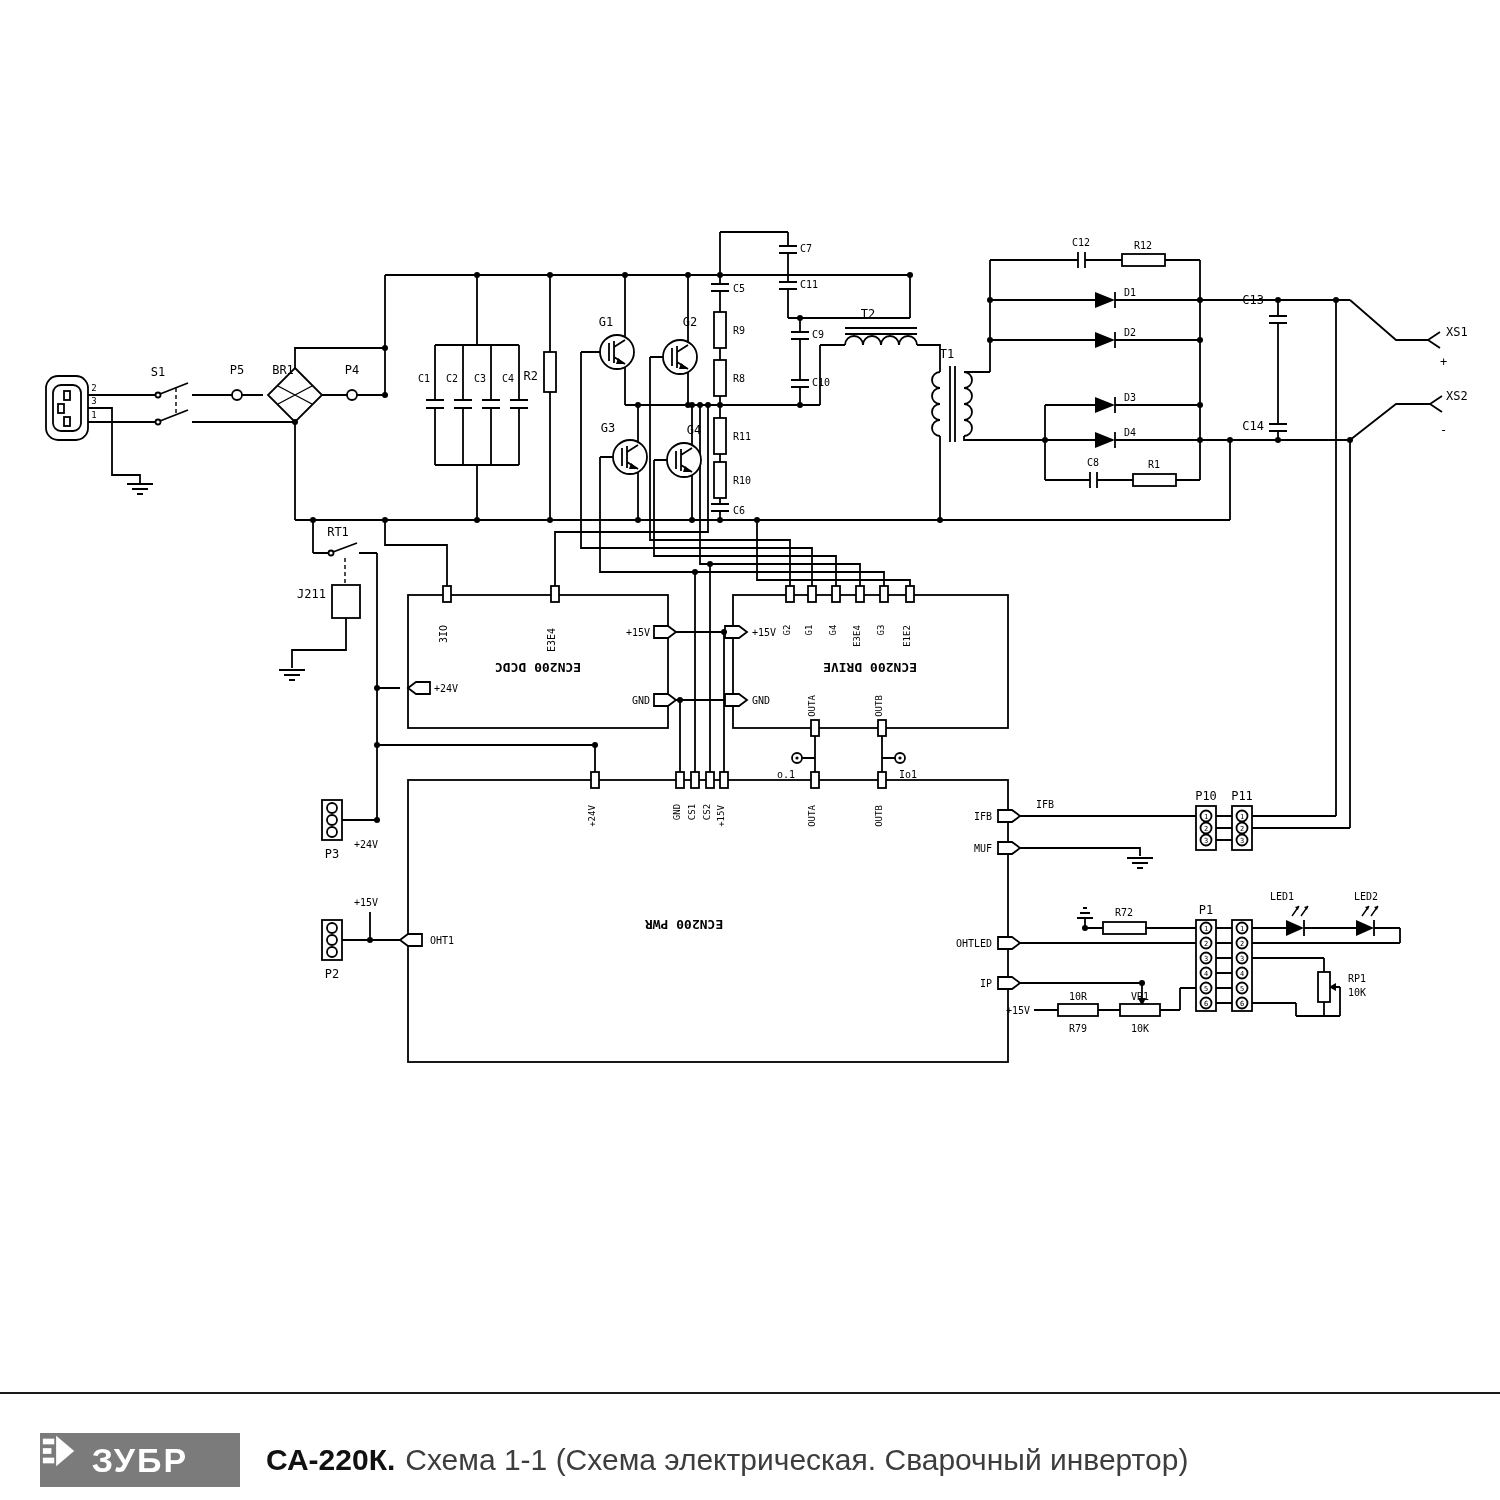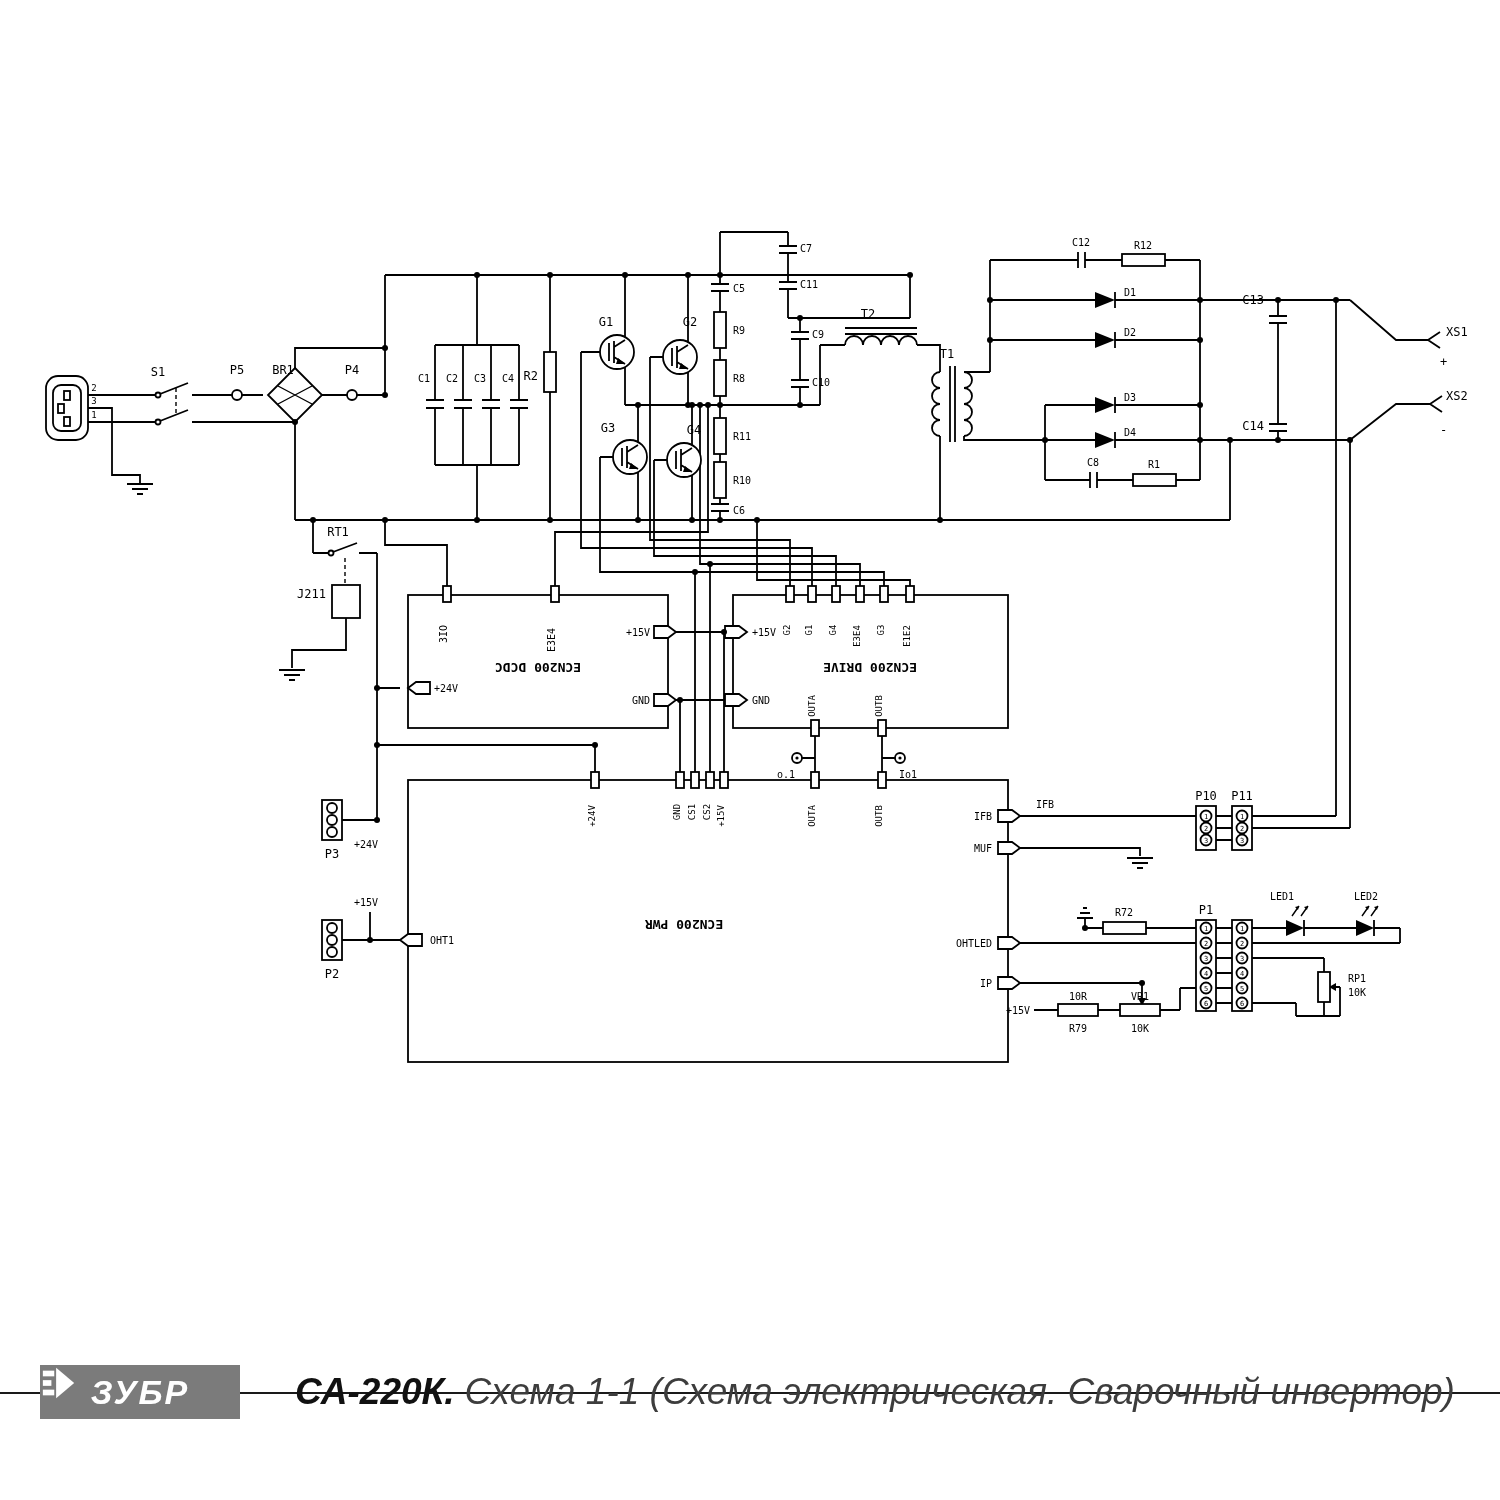--- a/index.html
+++ b/index.html
@@ -11,24 +11,24 @@
   .cmp{stroke:#000;stroke-width:1.8;fill:#fff;}
   .blk{fill:#000;stroke:none;}
   .dash{stroke:#000;stroke-width:1.4;fill:none;stroke-dasharray:4 3;}
   .t{font-family:"DejaVu Sans Mono",monospace;font-size:12px;fill:#000;stroke:none;}
   .ts{font-size:10px;}
   .tz{font-size:9px;}
   .tp{font-size:7px;}
   .tb{font-weight:bold;font-size:13px;}
   .dot{fill:#000;stroke:none;}
   .footer-rule{position:absolute;left:0;top:1392px;width:1500px;height:2px;background:#1a1a1a;}
-  .footer{position:absolute;left:40px;top:1364px;width:1420px;height:56px;display:flex;align-items:center;gap:26px;font-style:italic;}
+  .footer{position:absolute;left:40px;top:1432px;width:1420px;height:56px;display:flex;align-items:center;gap:26px;}
   .logo-box{width:200px;height:54px;background:#7b7b7b;display:flex;align-items:center;justify-content:center;gap:8px;}
   .logo-text{color:#fff;font-weight:bold;font-size:34px;letter-spacing:2px;font-family:"Liberation Sans",sans-serif;}
-  .caption{font-size:37px;color:#3d3d3d;font-family:"Liberation Sans",sans-serif;margin-left:29px;}
+  .caption{font-size:30px;color:#3d3d3d;font-family:"Liberation Sans",sans-serif;}
   .caption .model{font-weight:bold;color:#111;}
   .caption .cap-rest{margin-left:10px;color:#3d3d3d;}
 </style>
 </head>
 <body>
 
 <div id="page">
 
 <svg width="1500" height="1390" viewBox="0 0 1500 1390">
 

